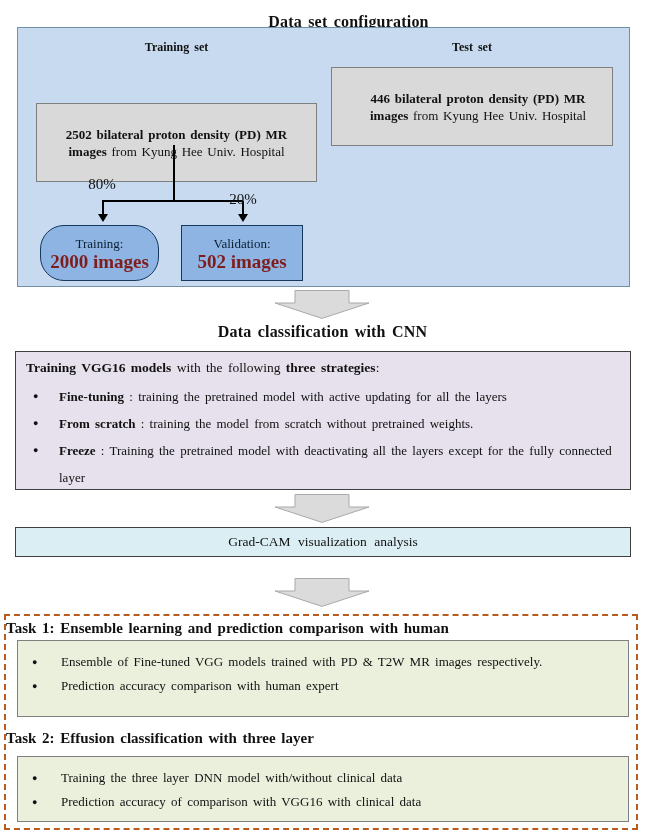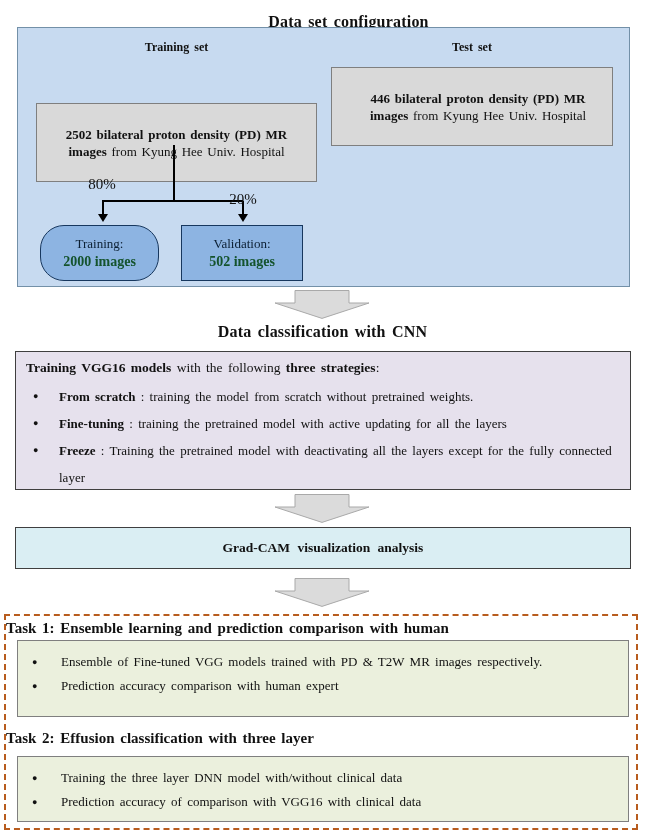--- a/index.html
+++ b/index.html
@@ -37,21 +37,21 @@
     border-left:5px solid transparent;border-right:5px solid transparent;
     border-top:8px solid #000;
   }
   .split-pct{position:absolute;top:148px;width:44px;text-align:center;font-size:15px;}
   .split-box{
     position:absolute;top:197px;height:56px;box-sizing:border-box;
     background:#8DB4E2;border:1.5px solid #17375E;
     display:flex;flex-direction:column;justify-content:center;align-items:center;
     font-size:13px;line-height:18px;color:#0B1F33;
   }
-  .split-box b{font-size:14px;color:#14532d;}
+  .split-box b{font-size:19px;color:#7f1d1d;}
   
   .block-arrow{position:absolute;left:274px;width:96px;height:29px;}
   
   .cnn-panel{
     position:absolute;left:15px;top:351px;width:616px;height:139px;
     background:#E6E1ED;border:1.5px solid #3F3F3F;box-sizing:border-box;padding-left:12px;
   }
   .cnn-intro{position:absolute;left:10px;top:8px;font-size:13.5px;word-spacing:2px;}
   .bullet-list{position:absolute;left:0;right:8px;margin:0;padding:0;list-style:none;}
   .cnn-panel .bullet-list{top:31px;}
@@ -59,24 +59,24 @@
     position:relative;padding-left:43px;font-size:13px;line-height:27px;
     word-spacing:2px;
   }
   .bullet-list li::before{
     content:"\25CF";position:absolute;font-size:9px;top:0;
   }
   .cnn-panel .bullet-list li::before{left:17px;}
   .cnn-panel .bullet-list li{line-height:27px;}
   
   .gradcam-panel{
-    position:absolute;left:15px;top:527px;width:616px;height:42px;
+    position:absolute;left:15px;top:527px;width:616px;height:30px;
     background:#DAEEF3;border:1.5px solid #3F3F3F;box-sizing:border-box;
     display:flex;align-items:center;justify-content:center;
-    font-weight:bold;font-size:13.5px;word-spacing:4px;
+    font-weight:normal;font-size:13.5px;word-spacing:4px;
   }
   
   .tasks-panel{
     position:absolute;left:4px;top:614px;width:634px;height:216px;
     border:2.5px dashed #B85C1E;box-sizing:border-box;background:#fff;
   }
   .task-title{
     position:absolute;left:0;width:629px;text-align:left;
     font-weight:bold;font-size:15px;word-spacing:2px;
   }
@@ -134,22 +134,22 @@
     <svg width="96" height="29" viewBox="0 0 96 29">
       <polygon points="21,0.5 75,0.5 75,13 95,13 48,28.4 1,13 21,13" fill="#DBDBDB" stroke="#A9A9A9" stroke-width="1"></polygon>
     </svg>
   </div>
 
   <div class="sec-title" style="top:323px;">Data classification with CNN</div>
 
   <div class="cnn-panel">
     <div class="cnn-intro"><b>Training VGG16 models</b><span> with the following </span><b>three strategies</b><span>:</span></div>
     <ul class="bullet-list">
+      <li><b>Fine-tuning</b><span> : training the pretrained model with active updating for all the layers</span></li>
       <li><b>From scratch</b><span> : training the model from scratch without pretrained weights.</span></li>
-      <li><b>Fine-tuning</b><span> : training the pretrained model with active updating for all the layers</span></li>
       <li><b>Freeze</b><span> : Training the pretrained model with deactivating all the layers except for the fully connected layer</span></li>
     </ul>
   </div>
 
   <div class="block-arrow" style="top:494px;">
     <svg width="96" height="29" viewBox="0 0 96 29">
       <polygon points="21,0.5 75,0.5 75,13 95,13 48,28.4 1,13 21,13" fill="#DBDBDB" stroke="#A9A9A9" stroke-width="1"></polygon>
     </svg>
   </div>
 

